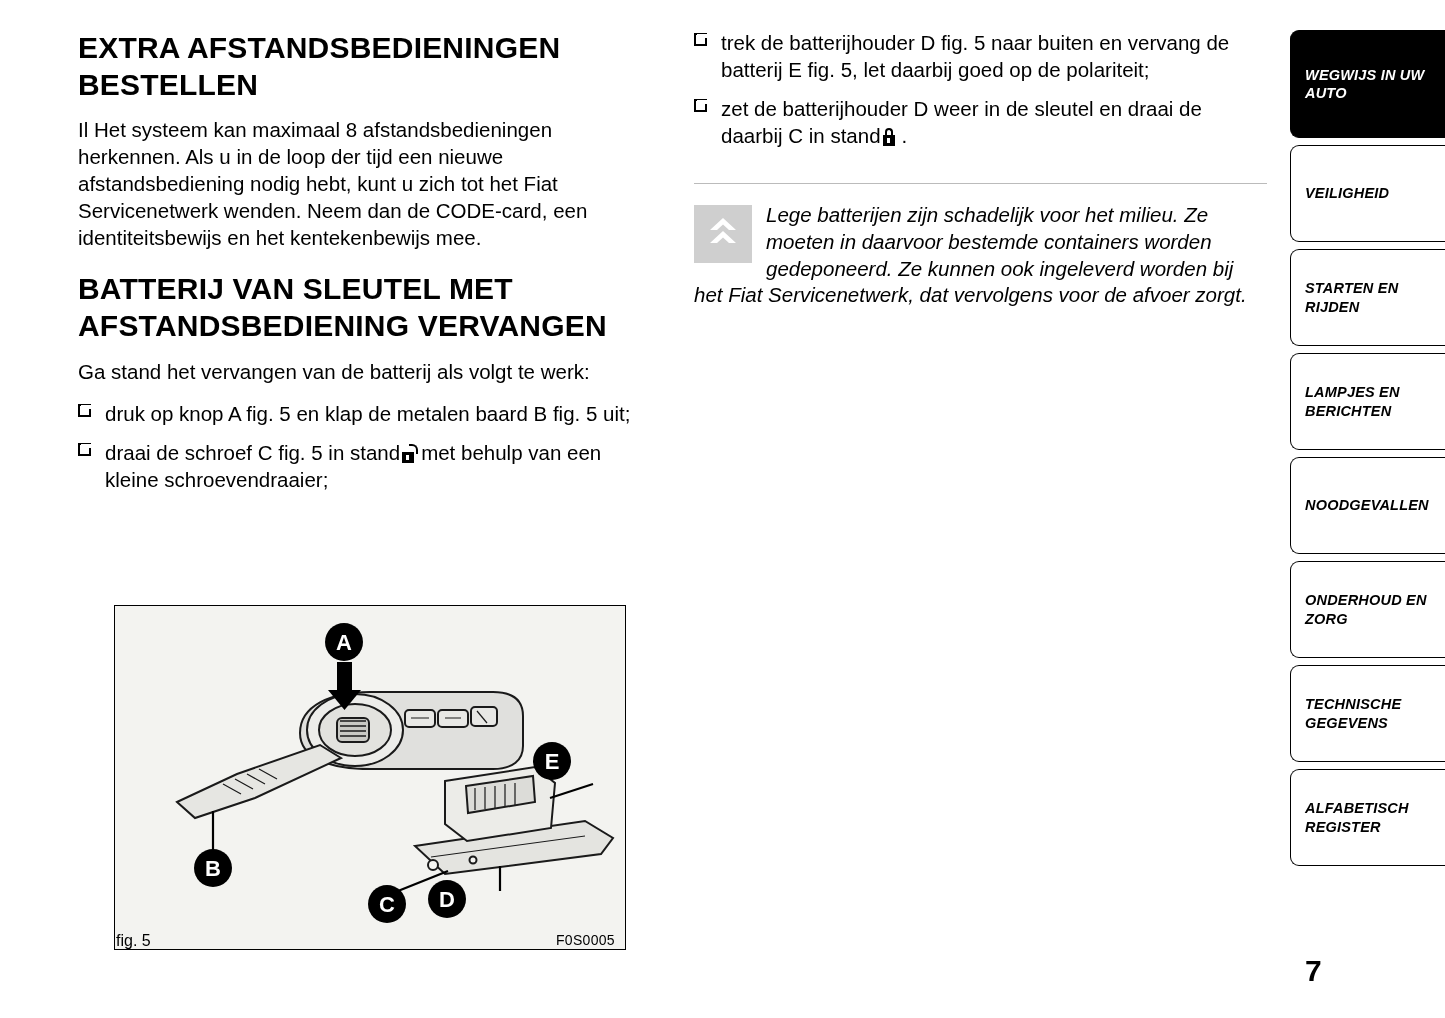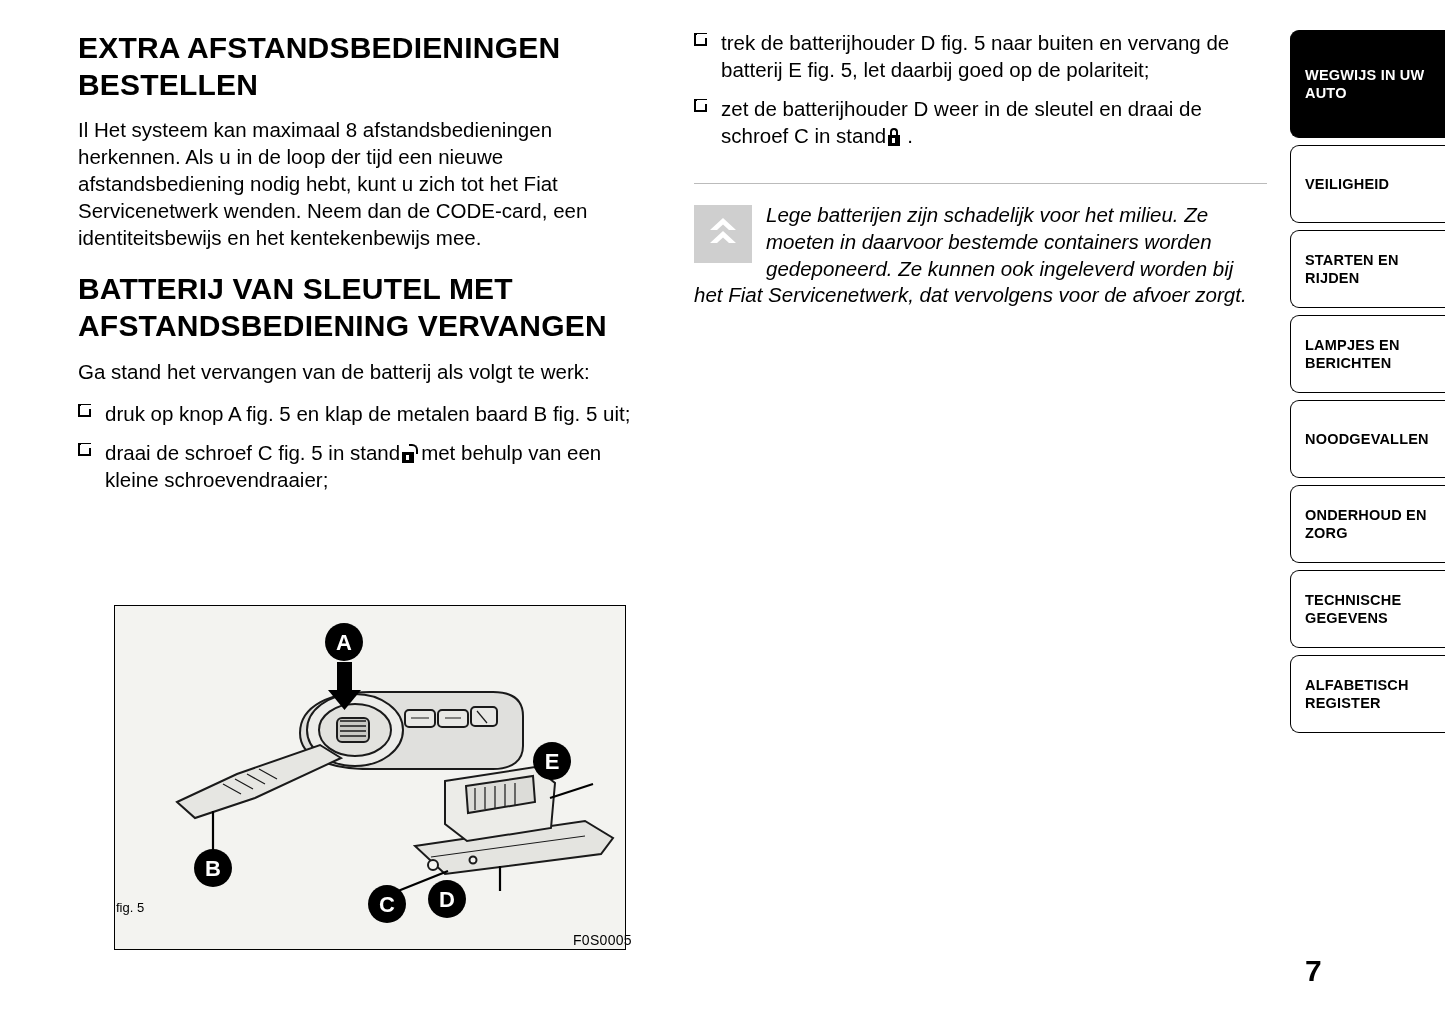--- a/index.html
+++ b/index.html
@@ -160,31 +160,30 @@
     width: 512px;
     height: 345px;
     border: 1px solid #000;
     background: #f3f3f0;
     box-sizing: border-box;
   }
   .figure svg { display: block; }
   .fig-caption {
     position: absolute;
     left: 116px;
-    top: 900px;
-    font-size: 13px;
+    top: 932px;
+    font-size: 16px;
     text-align: right;
   }
   .fig-code {
     position: absolute;
     left: 556px;
     top: 932px;
     font-size: 14px;
     letter-spacing: 0.3px;
-    margin-left: 17px;
   }
 
   
   .tabs {
     position: absolute;
     right: 0;
     top: 30px;
     width: 155px;
   }
   .tab {
@@ -196,27 +195,28 @@
     border-radius: 9px 0 0 9px;
     background: #ffffff;
     font-size: 14.5px;
     line-height: 1.25;
     font-weight: bold;
     letter-spacing: 0.2px;
     padding: 10px 12px 10px 14px;
     display: flex;
     align-items: center;
     margin-bottom: 7px;
+    font-style: italic;
   }
   .tab.active {
     background: #000000;
     color: #ffffff;
   }
   .tab-h1 { height: 108px; }
-  .tab-h2 { height: 78px; }
+  .tab-h2 { height: 97px; }
 
   .page-number {
     position: absolute;
     left: 1305px;
     top: 954px;
     font-size: 30px;
     font-weight: bold;
   }
 </style>
 </head>
@@ -244,21 +244,21 @@
   </div>
 
   <div class="col-right">
     <ul class="bullets">
       <li>
         <span class="marker"></span>
         <span>trek de batterijhouder D fig. 5 naar buiten en vervang de batterij E fig. 5, let daarbij goed op de polariteit;</span>
       </li>
       <li>
         <span class="marker"></span>
-        <span>zet de batterijhouder D weer in de sleutel en draai de schroef C in stand</span><span class="glyph-lock"><span class="shackle-closed"></span><span class="body"></span></span><span>.</span>
+        <span>zet de batterijhouder D weer in de sleutel en draai de daarbij C in stand</span><span class="glyph-lock"><span class="shackle-closed"></span><span class="body"></span></span><span>.</span>
       </li>
     </ul>
 
     <div class="note-rule"></div>
 
     <div class="note">
       <span class="icon-box">
         <svg width="40" height="40" viewBox="0 0 40 40">
           <polygon points="20,4 33,16 26,16 20,10.5 14,16 7,16" fill="#ffffff"></polygon>
           <polygon points="20,17 33,29 26,29 20,23.5 14,29 7,29" fill="#ffffff"></polygon>

